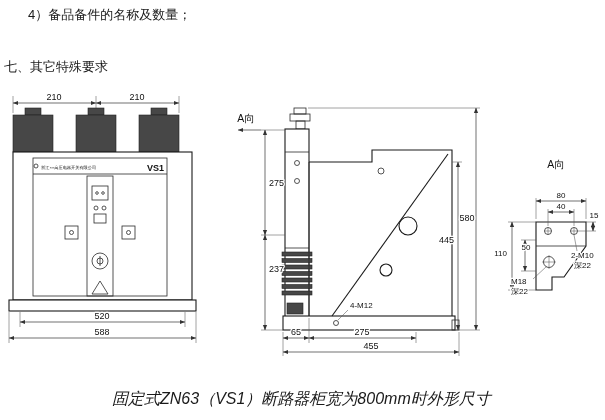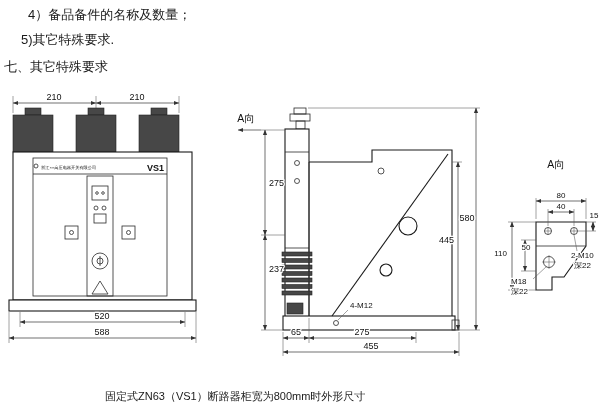--- a/index.html
+++ b/index.html
@@ -9,21 +9,21 @@
     width: 605px;
     height: 420px;
     background: #ffffff;
     color: #111;
     overflow: hidden;
   }
   .tline { position: absolute; font-size: 13px; color: #1a1a1a; white-space: nowrap; }
   .l1 { left: 28px; top: 6px; }
   .l2 { left: 21px; top: 31px; }
   .l3 { left: 4px; top: 58px; }
-  .caption { position: absolute; left: 105px; top: 389px; font-size: 11px; color: #1a1a1a; white-space: nowrap; }
+  .caption { position: absolute; left: 112px; top: 389px; font-size: 16px; color: #1a1a1a; white-space: nowrap; font-style: italic; }
   svg { position: absolute; left: 0; top: 0; }
   .part { stroke: #1a1a1a; stroke-width: 1.1; fill: none; }
   .partf { stroke: #1a1a1a; stroke-width: 1.1; fill: #ffffff; }
   .partl { stroke: #2a2a2a; stroke-width: 0.8; fill: none; }
   .dark { fill: #474747; stroke: #222; stroke-width: 0.6; }
   .ext { stroke: #555; stroke-width: 0.55; fill: none; }
   .dim { stroke: #333; stroke-width: 0.7; fill: none; }
   .dimtext, .svgtext {
     font-family: "Liberation Sans", sans-serif;
     font-size: 9px; fill: #111;
@@ -33,21 +33,20 @@
   .tiny { font-size: 4.2px; stroke-width: 0; }
   .model { font-size: 9px; font-weight: bold; stroke-width: 0; }
   .viewlbl { font-size: 10.5px; }
 </style>
 </head>
 <body>
 
 <div class="page">
 
   <div class="tline l1">4）备品备件的名称及数量；</div>
-  <div class="tline l2">5)其它特殊要求.</div>
   <div class="tline l3">七、其它特殊要求</div>
 
   <svg width="605" height="420" viewBox="0 0 605 420">
     <defs>
       <marker id="ar" viewBox="0 0 10 10" refX="9.5" refY="5" markerWidth="8" markerHeight="8" orient="auto-start-reverse">
         <path d="M0,1 L10,5 L0,9 z" fill="#333"></path>
       </marker>
     </defs>
 
     <g>

